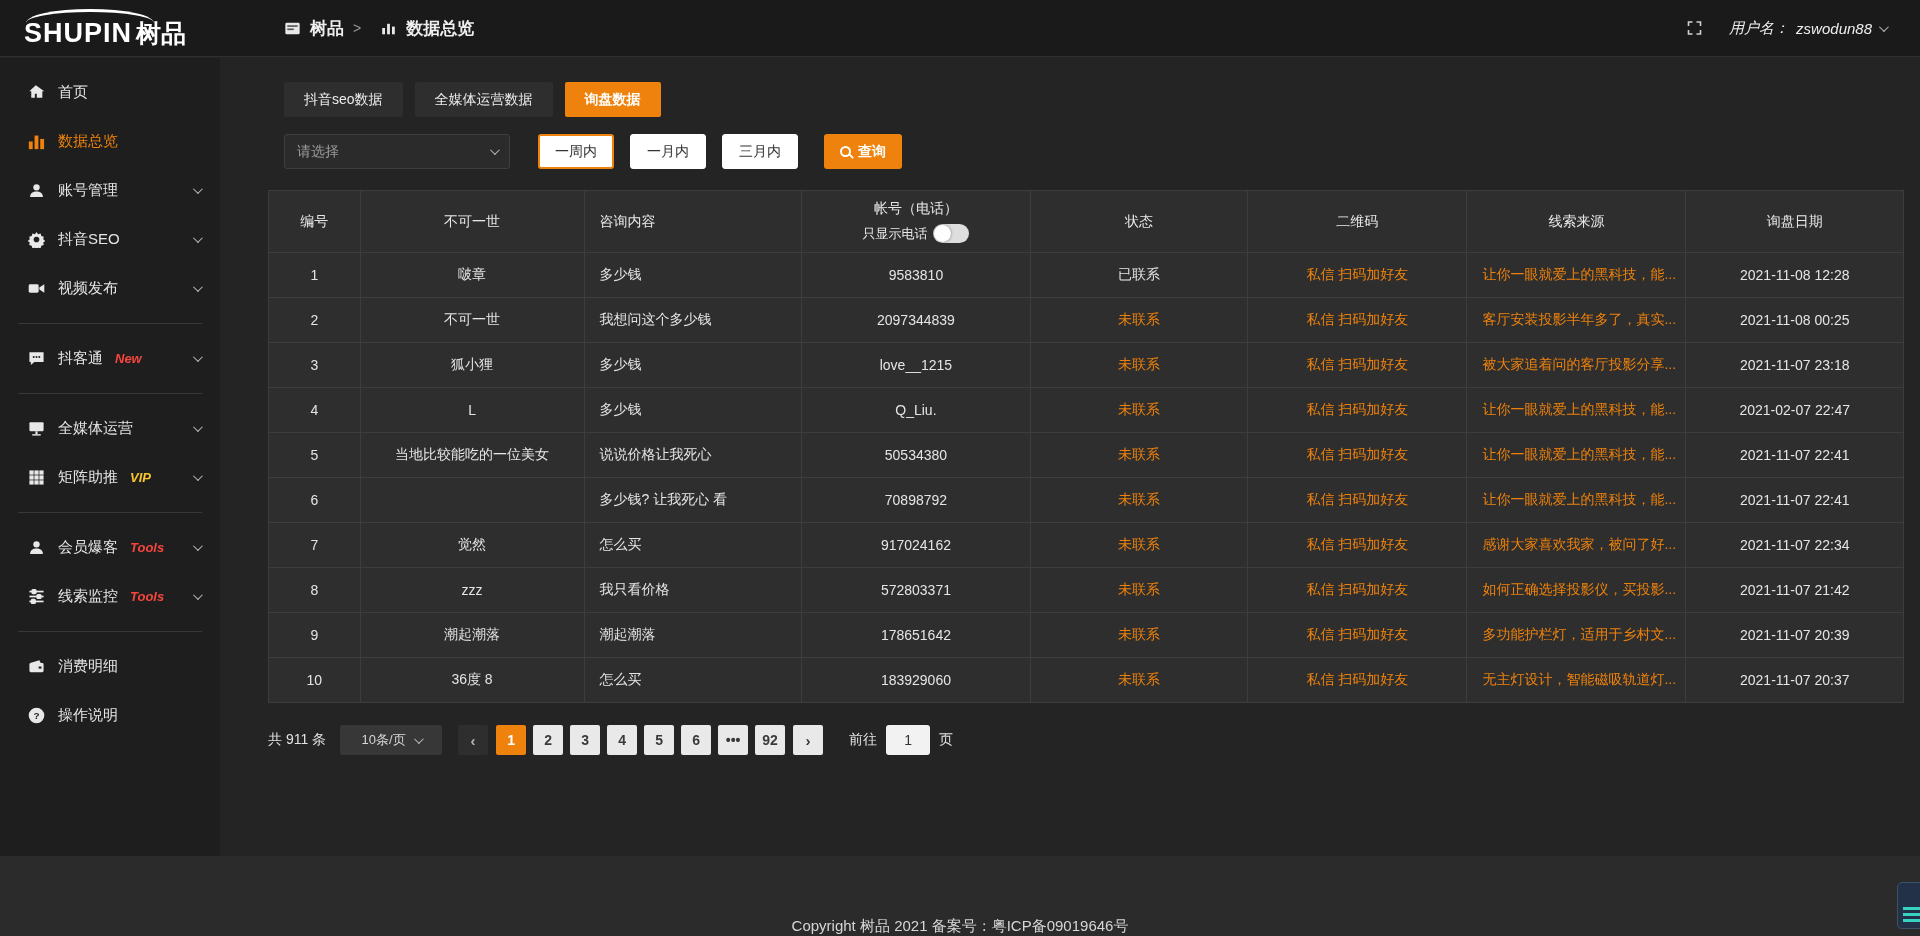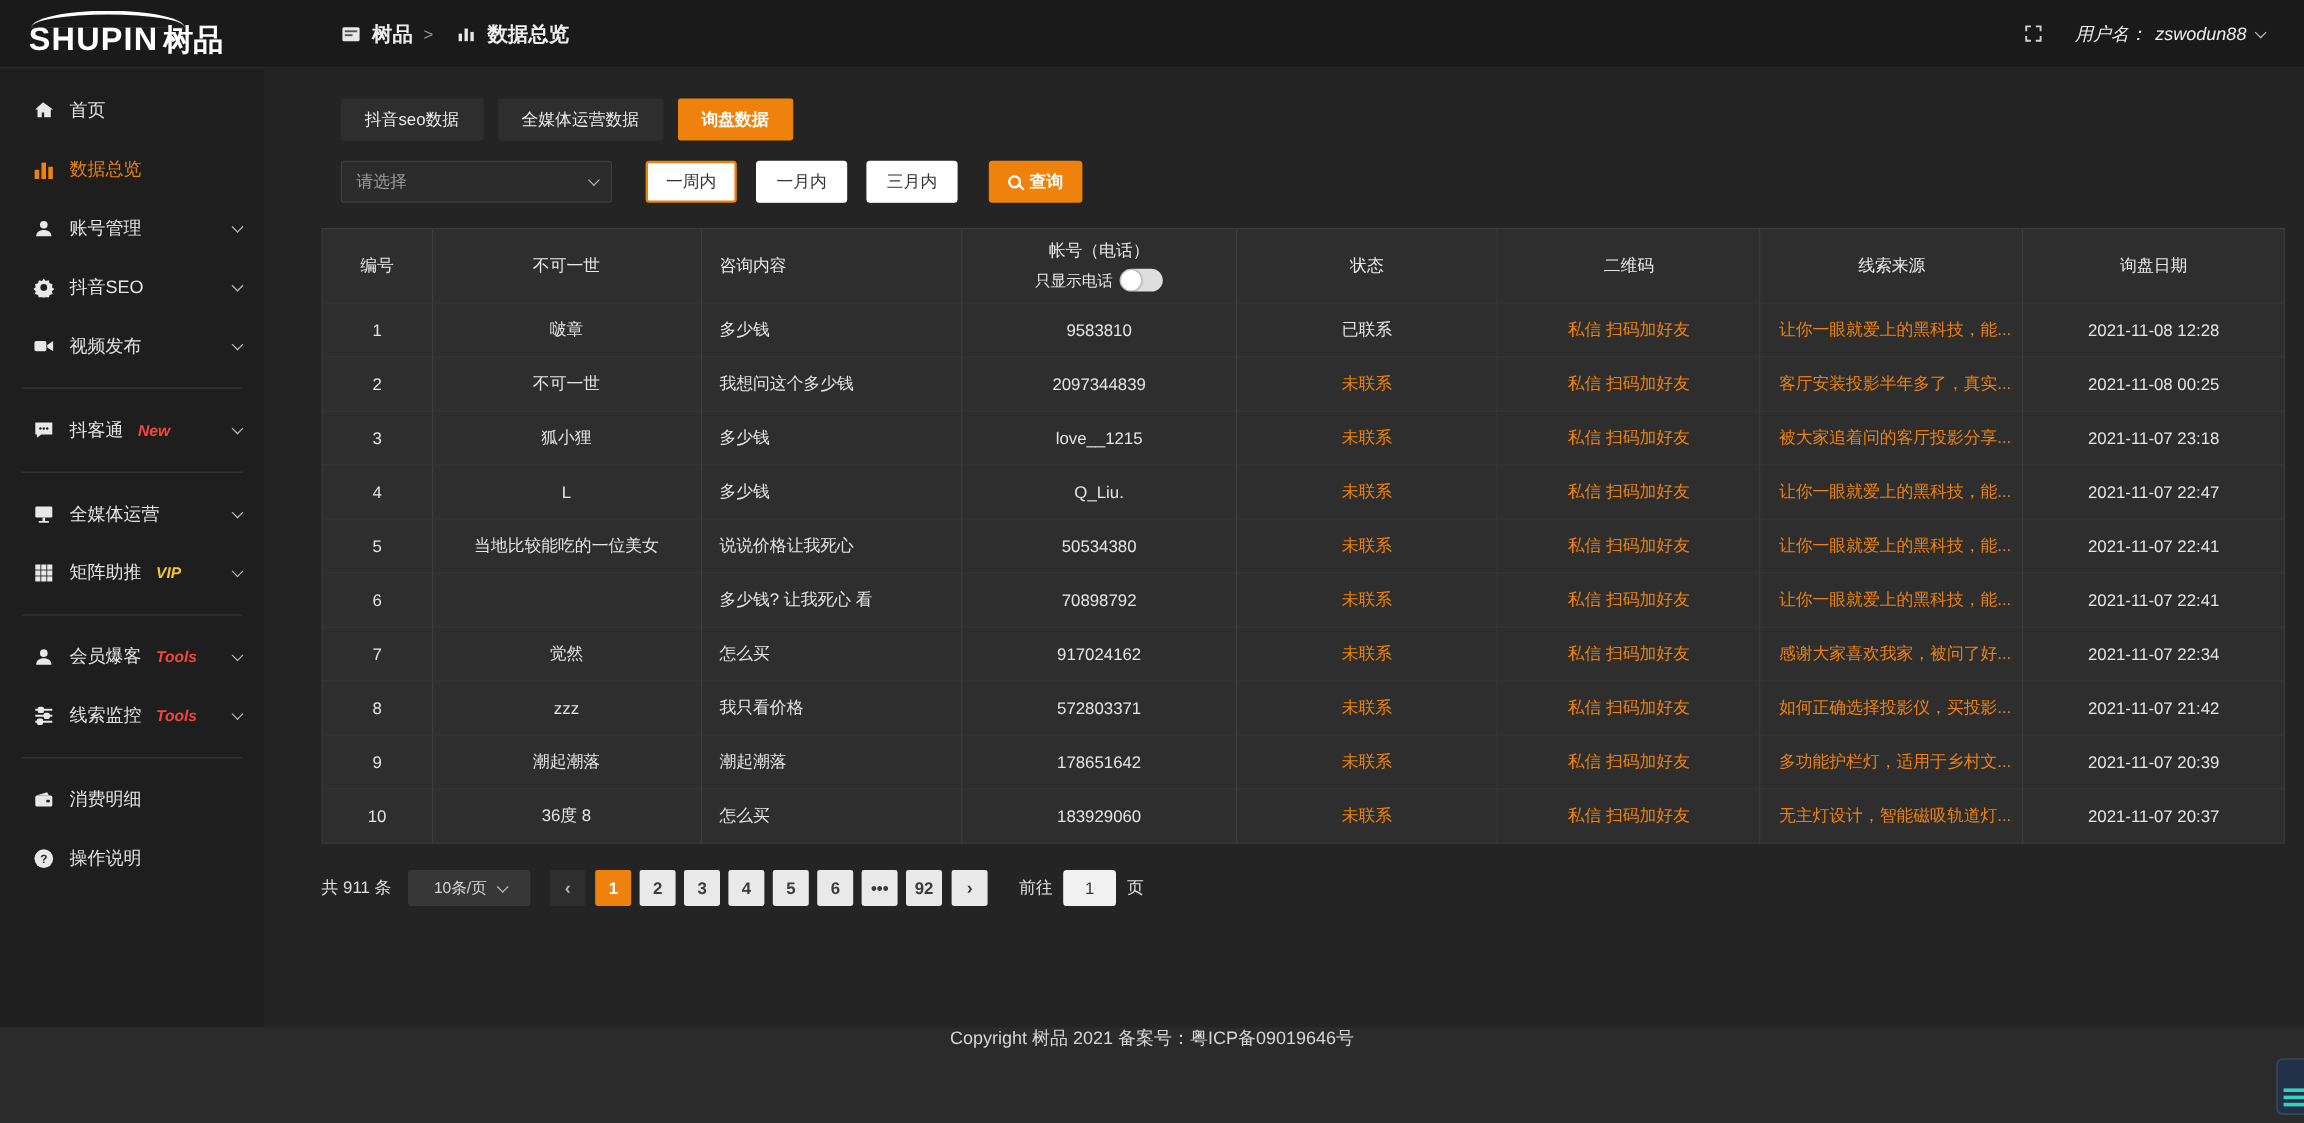--- a/index.html
+++ b/index.html
@@ -62,21 +62,21 @@
   .pg-total { margin-right:6px; }
   .pg-size { width:102px; height:30px; background:#373737; border-radius:3px; display:flex; align-items:center; justify-content:center; gap:8px; color:#d6d6d6; font-size:13px; cursor:pointer; }
   .pg-btn { min-width:30px; height:30px; padding:0 4px; border-radius:2px; background:#e9e9e9; color:#3a3a3a; font-size:14px; font-weight:bold; display:flex; align-items:center; justify-content:center; cursor:pointer; }
   .pg-btn.dark { background:#2e2e2e; color:#b5b5b5; }
   .pg-btn.active { background:#ee820c; color:#fff; }
   .pg-arrow { font-size:15px; }
   .goto { display:flex; align-items:center; gap:9px; margin-left:18px; }
   .goto input { width:44px; height:30px; border:none; border-radius:3px; background:#f2f2f2; color:#333; text-align:center; font-size:14px; font-family:inherit; }
 
   
-  .footer { position:absolute; left:0; right:0; bottom:0; height:80px; background:#2b2b2b; display:flex; align-items:flex-start; justify-content:center; color:#d6d6d6; font-size:15px; }
+  .footer { position:absolute; left:0; right:0; bottom:0; height:80px; background:#2b2b2b; display:flex; align-items:flex-end; justify-content:center; color:#d6d6d6; font-size:15px; }
   .corner-widget { position:absolute; right:-7px; bottom:7px; width:30px; height:47px; background:#223048; border:1px solid #3b5268; border-radius:5px; }
   .corner-widget i { display:block; height:3px; background:#35d3c0; margin:3px 5px 0 5px; }
   .corner-widget i:first-child { margin-top:24px; }
 </style>
 </head>
 <body>
 
 <div class="app">
 
   <div class="topbar">
@@ -343,21 +343,21 @@
               <td>2021-11-07 23:18</td>
             </tr>
             <tr>
               <td>4</td>
               <td>L</td>
               <td class="c-left">多少钱</td>
               <td>Q_Liu.</td>
               <td class="t-orange">未联系</td>
               <td class="t-orange link">私信 扫码加好友</td>
               <td class="c-left t-orange link">让你一眼就爱上的黑科技，能...</td>
-              <td>2021-11-07 22:47</td>
+              <td>2021-02-07 22:47</td>
             </tr>
             <tr>
               <td>5</td>
               <td>当地比较能吃的一位美女</td>
               <td class="c-left">说说价格让我死心</td>
               <td>50534380</td>
               <td class="t-orange">未联系</td>
               <td class="t-orange link">私信 扫码加好友</td>
               <td class="c-left t-orange link">让你一眼就爱上的黑科技，能...</td>
               <td>2021-11-07 22:41</td>

